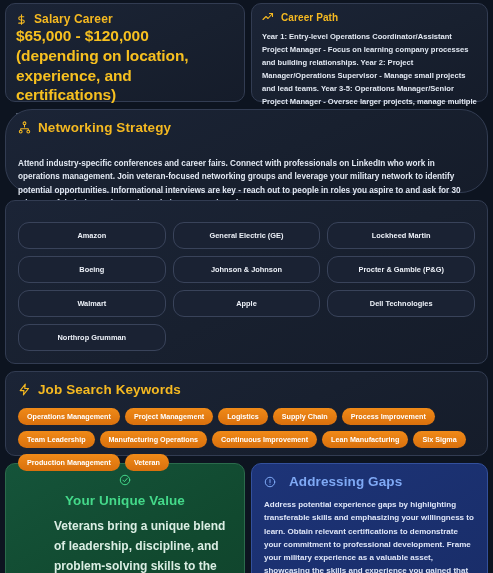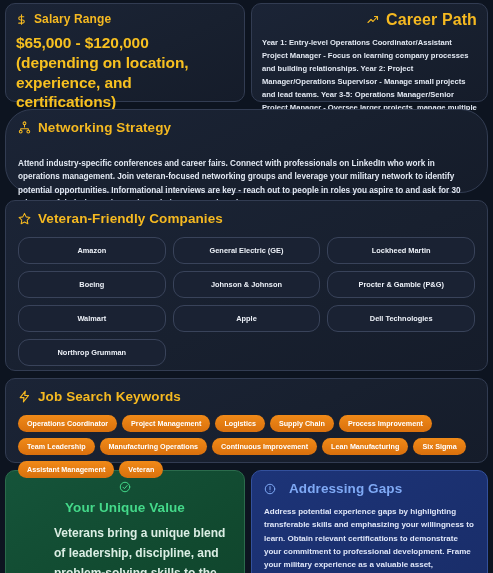--- a/index.html
+++ b/index.html
@@ -58,38 +58,38 @@
     display: flex;
     gap: 6px;
     height: 99px;
   }
   .salary-card {
     width: 240px;
     padding: 8px 10px 0 10px;
   }
   .salary-title { font-size: 12px; }
   .salary-value {
-    margin-top: 7px;
+    margin-top: 0;
     font-size: 15.5px;
     font-weight: bold;
     line-height: 1.28;
     color: #f7c020;
     letter-spacing: -.1px;
   }
   .salary-note {
     margin-top: 7px;
     font-size: 6.5px;
     color: #8b97ab;
     font-weight: bold;
   }
   .career-card {
     flex: 1;
     padding: 7px 10px 0 10px;
   }
-  .career-title { font-size: 16px; justify-content: flex-end; }
+  .career-title { font-size: 10px; }
   .career-text {
     margin-top: 7px;
     font-size: 7.6px;
     line-height: 1.72;
   }
 
   
   .networking-card { padding: 10px 12px 10px 12px; height: 84px; border-radius: 27px; }
   .networking-text { margin-top: 22px; }
 
@@ -174,21 +174,21 @@
   <div class="top-row">
 
     <div class="card card-dark salary-card">
       <div class="card-title title-amber salary-title">
         <span class="icon">
           <svg width="11" height="11" viewBox="0 0 24 24" fill="none" stroke="#f5b921" stroke-width="2.4" stroke-linecap="round">
             <line x1="12" y1="1.5" x2="12" y2="22.5"></line>
             <path d="M17 6H9.5a3.5 3.5 0 0 0 0 7h5a3.5 3.5 0 0 1 0 7H6"></path>
           </svg>
         </span>
-        <span>Salary Range</span>
+        <span>Salary Career</span>
       </div>
       <div class="salary-value">$65,000 - $120,000 (depending on location, experience, and certifications)</div>
       <div class="salary-note">Based on current market data</div>
     </div>
 
     <div class="card card-dark career-card">
       <div class="card-title title-amber career-title">
         <span class="icon">
           <svg width="12" height="12" viewBox="0 0 24 24" fill="none" stroke="#f5b921" stroke-width="2.2" stroke-linecap="round" stroke-linejoin="round">
             <polyline points="2,17 8,11 12,15 21,5"></polyline>
@@ -210,28 +210,20 @@
           <circle cx="19" cy="19.5" r="2.6"></circle>
           <path d="M12 6.8v4.2M5 16.9v-2.6h14v2.6M12 11h0"></path>
         </svg>
       </span>
       <span>Networking Strategy</span>
     </div>
     <div class="body-text networking-text">Attend industry-specific conferences and career fairs. Connect with professionals on LinkedIn who work in operations management. Join veteran-focused networking groups and leverage your military network to identify potential opportunities. Informational interviews are key - reach out to people in roles you aspire to and ask for 30 minutes of their time to learn about their career path and company.</div>
   </div>
 
   <div class="card card-dark companies-card">
-    <div class="card-title title-amber">
-      <span class="icon">
-        <svg width="13" height="13" viewBox="0 0 24 24" fill="none" stroke="#f5b921" stroke-width="1.9" stroke-linejoin="round">
-          <polygon points="12,2.6 15.1,9 22,10 17,14.9 18.2,21.8 12,18.5 5.8,21.8 7,14.9 2,10 8.9,9"></polygon>
-        </svg>
-      </span>
-      <span>Veteran-Friendly Companies</span>
-    </div>
     <div class="chip-grid">
       <div class="company-chip">Amazon</div>
       <div class="company-chip">General Electric (GE)</div>
       <div class="company-chip">Lockheed Martin</div>
       <div class="company-chip">Boeing</div>
       <div class="company-chip">Johnson &amp; Johnson</div>
       <div class="company-chip">Procter &amp; Gamble (P&amp;G)</div>
       <div class="company-chip">Walmart</div>
       <div class="company-chip">Apple</div>
       <div class="company-chip">Dell Technologies</div>
@@ -242,31 +234,31 @@
   <div class="card card-dark keywords-card">
     <div class="card-title title-amber">
       <span class="icon">
         <svg width="13" height="13" viewBox="0 0 24 24" fill="none" stroke="#f5b921" stroke-width="2" stroke-linejoin="round" stroke-linecap="round">
           <polygon points="13.5,2 4,14 11,14 10,22 19.5,10 12.5,10"></polygon>
         </svg>
       </span>
       <span>Job Search Keywords</span>
     </div>
     <div class="kw-wrap">
-      <span class="kw-chip">Operations Coordinator</span>
+      <span class="kw-chip">Operations Management</span>
       <span class="kw-chip">Project Management</span>
       <span class="kw-chip">Logistics</span>
       <span class="kw-chip">Supply Chain</span>
       <span class="kw-chip">Process Improvement</span>
       <span class="kw-chip">Team Leadership</span>
       <span class="kw-chip">Manufacturing Operations</span>
       <span class="kw-chip">Continuous Improvement</span>
       <span class="kw-chip">Lean Manufacturing</span>
       <span class="kw-chip">Six Sigma</span>
-      <span class="kw-chip">Assistant Management</span>
+      <span class="kw-chip">Production Management</span>
       <span class="kw-chip">Veteran</span>
     </div>
   </div>
 
   <div class="bottom-row">
 
     <div class="value-card">
       <div class="card-title title-green">
         <span class="icon">
           <svg width="12" height="12" viewBox="0 0 24 24" fill="none" stroke="#44d98a" stroke-width="2" stroke-linecap="round" stroke-linejoin="round">

